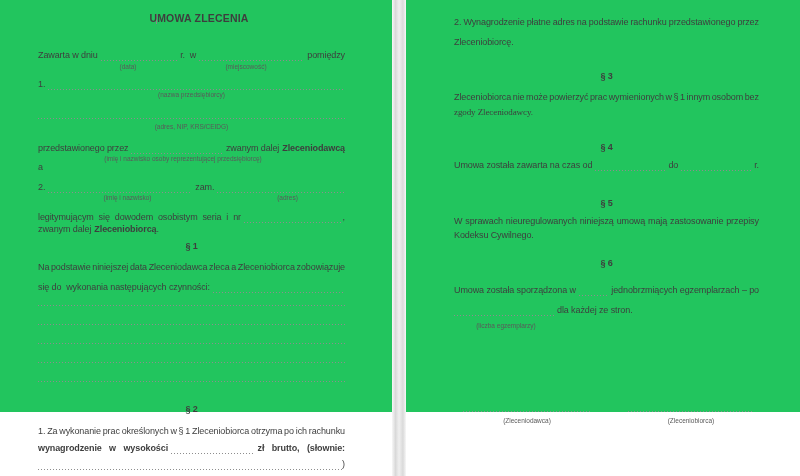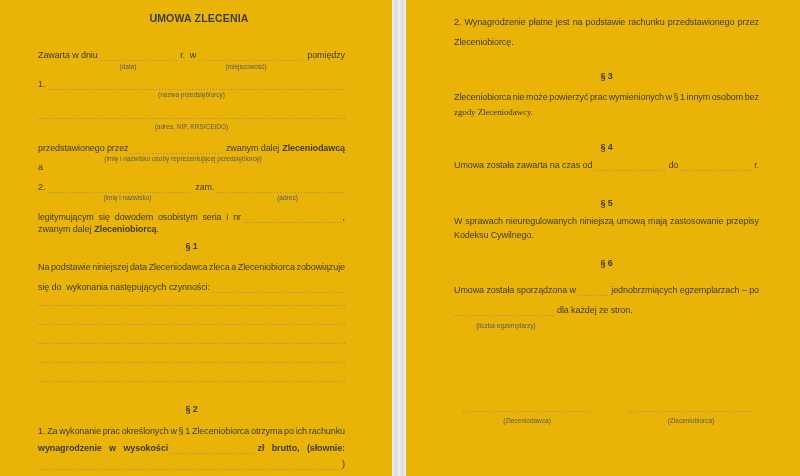--- a/index.html
+++ b/index.html
@@ -1,21 +1,21 @@
 <!DOCTYPE html>
 <html><head>
 <meta charset="utf-8">
 <style>
   html,body{margin:0;padding:0;}
   body{
     width:800px;height:476px;overflow:hidden;background:#ffffff;
     font-family:"Liberation Sans","DejaVu Sans",sans-serif;color:#3e3e3e;
   }
   .canvas{position:relative;width:800px;height:476px;background:#ffffff;}
-  .page{position:absolute;top:0;height:476px;background:#eab308;}
+  .page{position:absolute;top:0;height:412px;background:#22c55e;}
   #page1{left:0;width:392px;}
   #page2{left:406px;width:394px;}
   .page-gap{position:absolute;top:0;left:392px;width:14px;height:476px;
     background:linear-gradient(to right,#f7f7f7 0%,#d9d9d9 25%,#efefef 50%,#dadada 78%,#f7f7f7 100%);}
   .line{position:absolute;font-size:9px;line-height:11px;letter-spacing:-0.1px;
     white-space:pre;color:#3e3e3e;}
   .flex{display:flex;align-items:flex-end;}
   .dots{flex:1 1 auto;height:9px;align-self:flex-end;
     background:repeating-linear-gradient(90deg,#8d8d8d 0 1px,transparent 1px 3px) 0 100%/100% 1px no-repeat;}
   .dots.fixed{flex:0 0 auto;}
@@ -113,21 +113,21 @@
     <div class="line flex" style="left:38px;top:459px;width:307px;">
       <span class="dots"></span>
       <span>)</span>
     </div>
   </div>
 
   <div class="page-gap"></div>
 
   <div class="page" id="page2">
 
-    <div class="line" style="left:48px;top:17px;width:305px;" data-justify=""><span>2.</span><span>Wynagrodzenie</span><span>płatne</span><span>jest</span><span>na</span><span>podstawie</span><span>rachunku</span><span>przedstawionego</span><span>przez</span></div>
+    <div class="line" style="left:48px;top:17px;width:305px;" data-justify=""><span>2.</span><span>Wynagrodzenie</span><span>płatne</span><span>adres</span><span>na</span><span>podstawie</span><span>rachunku</span><span>przedstawionego</span><span>przez</span></div>
     <div class="line" style="left:48px;top:37px;">Zleceniobiorcę.</div>
 
     <div class="line h" style="left:48px;top:71px;width:305px;">§ 3</div>
     <div class="line" style="left:48px;top:92px;width:305px;" data-justify=""><span>Zleceniobiorca</span><span>nie</span><span>może</span><span>powierzyć</span><span>prac</span><span>wymienionych</span><span>w</span><span>§</span><span>1</span><span>innym</span><span>osobom</span><span>bez</span></div>
     <div class="line" style="left:48px;top:107px;font-family:Liberation Serif, serif;">zgody Zleceniodawcy.</div>
 
     <div class="line h" style="left:48px;top:142px;width:305px;">§ 4</div>
     <div class="line flex" style="left:48px;top:160px;width:305px;">
       <span>Umowa została zawarta na czas od</span>
       <span class="dots mx"></span>

